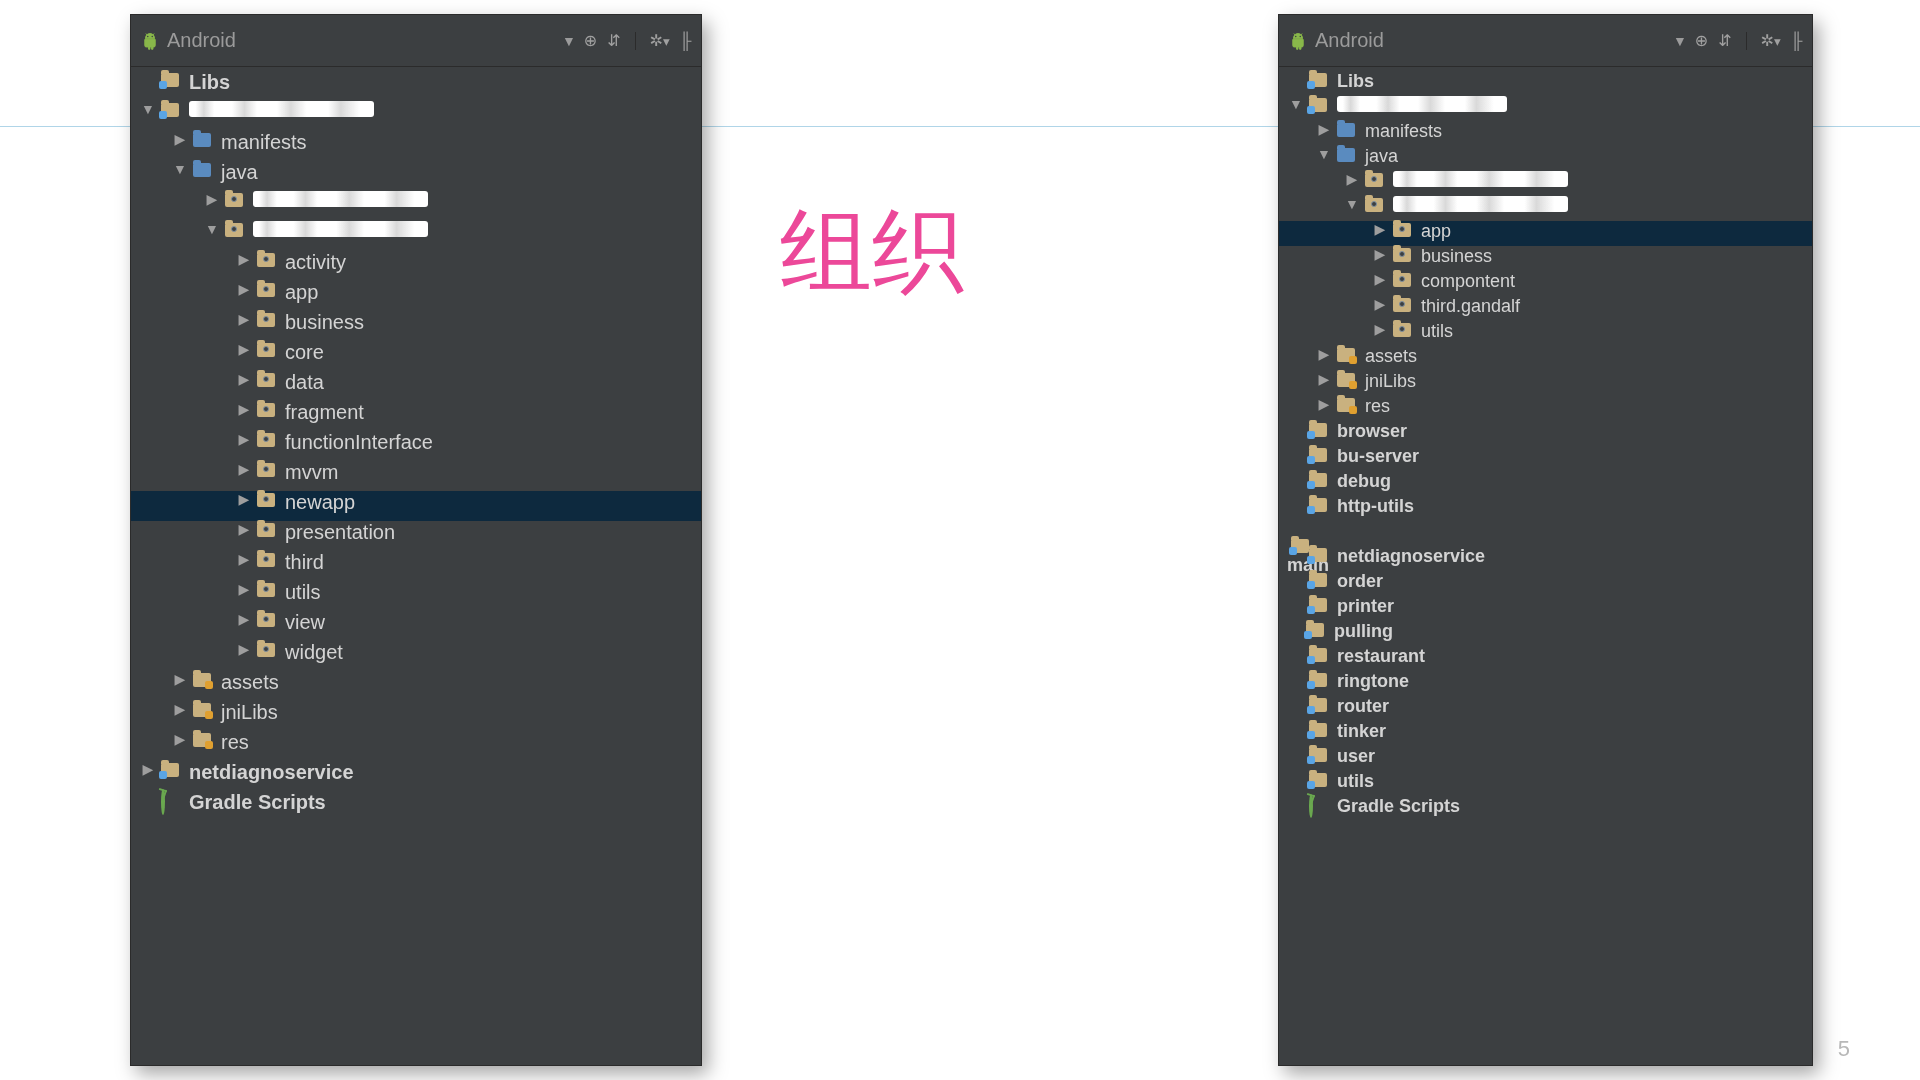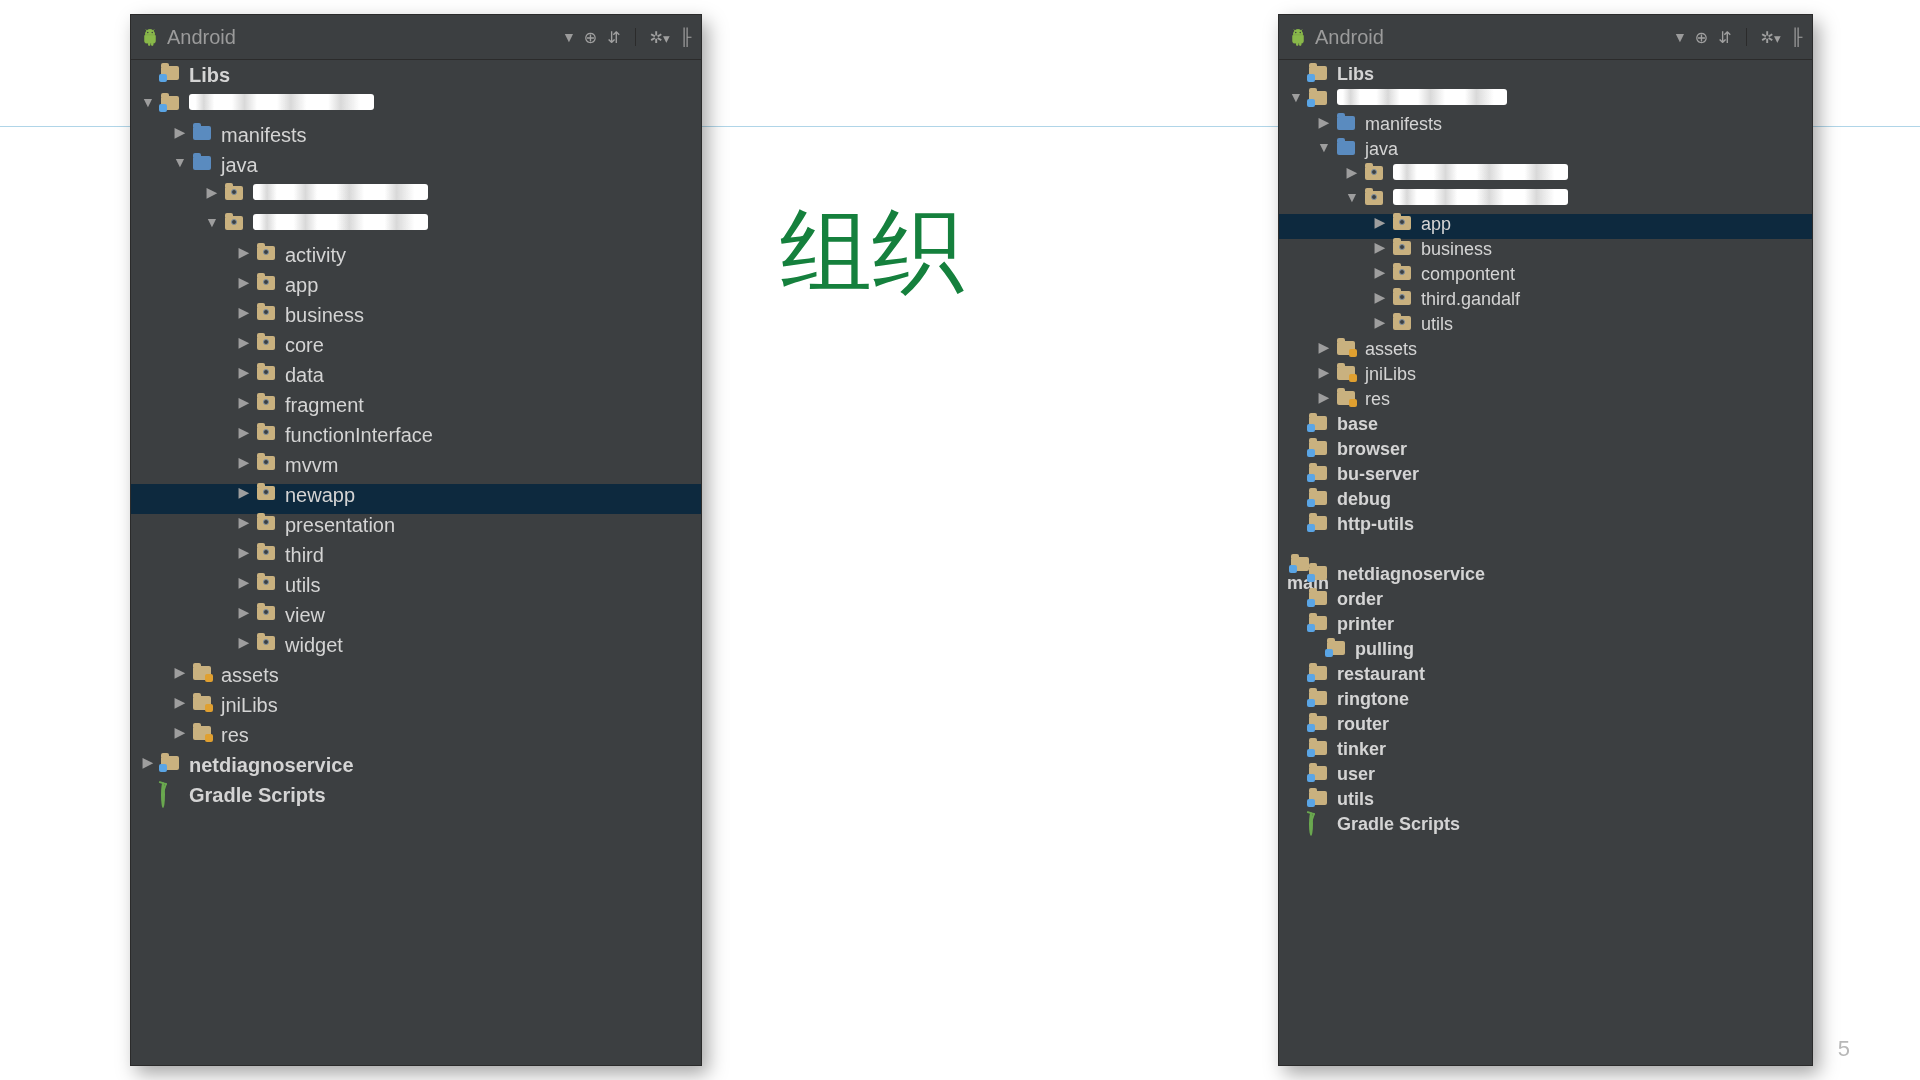--- a/index.html
+++ b/index.html
@@ -17,21 +17,21 @@
     left: 0;
     width: 1920px;
     height: 1px;
     background: #b0d5e8;
   }
   .center-title {
     position: absolute;
     top: 190px;
     left: 780px;
     font-size: 92px;
-    color: #15803d;
+    color: #ec4899;
     font-weight: 400;
   }
   .page-number {
     position: absolute;
     bottom: 18px;
     right: 70px;
     font-size: 22px;
     color: #b8b8b8;
   }
   .panel {
@@ -47,21 +47,21 @@
     width: 572px;
     height: 1052px;
   }
   .panel.right {
     top: 14px;
     left: 1278px;
     width: 535px;
     height: 1052px;
   }
   .titlebar {
-    height: 45px;
+    height: 52px;
     background: #3c3f41;
     border-bottom: 1px solid #2b2b2b;
     display: flex;
     align-items: center;
     padding: 0 10px;
     color: #9b9b9b;
     font-size: 20px;
     gap: 8px;
   }
   .titlebar .name { flex: 1; color: #9b9b9b; }
@@ -548,29 +548,20 @@
         </span>
         <span class="">res</span>
       </div>
       <div class="node" style="padding-left: 8px;">
         <span class="arrow empty">▶</span>
         <span class="ficon">
           <span class="folder">
             <span class="dot-bl"></span>
           </span>
         </span>
-        <span class="label">base</span>
-      </div>
-      <div class="node" style="padding-left: 8px;">
-        <span class="arrow empty">▶</span>
-        <span class="ficon">
-          <span class="folder">
-            <span class="dot-bl"></span>
-          </span>
-        </span>
         <span class="label">browser</span>
       </div>
       <div class="node" style="padding-left: 8px;">
         <span class="arrow empty">▶</span>
         <span class="ficon">
           <span class="folder">
             <span class="dot-bl"></span>
           </span>
         </span>
         <span class="label">bu-server</span>
@@ -622,21 +613,21 @@
       </div>
       <div class="node" style="padding-left: 8px;">
         <span class="arrow empty">▶</span>
         <span class="ficon">
           <span class="folder">
             <span class="dot-bl"></span>
           </span>
         </span>
         <span class="label">printer</span>
       </div>
-      <div class="node" style="padding-left: 26px;">
+      <div class="node" style="padding-left: 5px;">
         <span class="arrow empty">▶</span>
         <span class="ficon">
           <span class="folder">
             <span class="dot-bl"></span>
           </span>
         </span>
         <span class="label">pulling</span>
       </div>
       <div class="node" style="padding-left: 8px;">
         <span class="arrow empty">▶</span>

